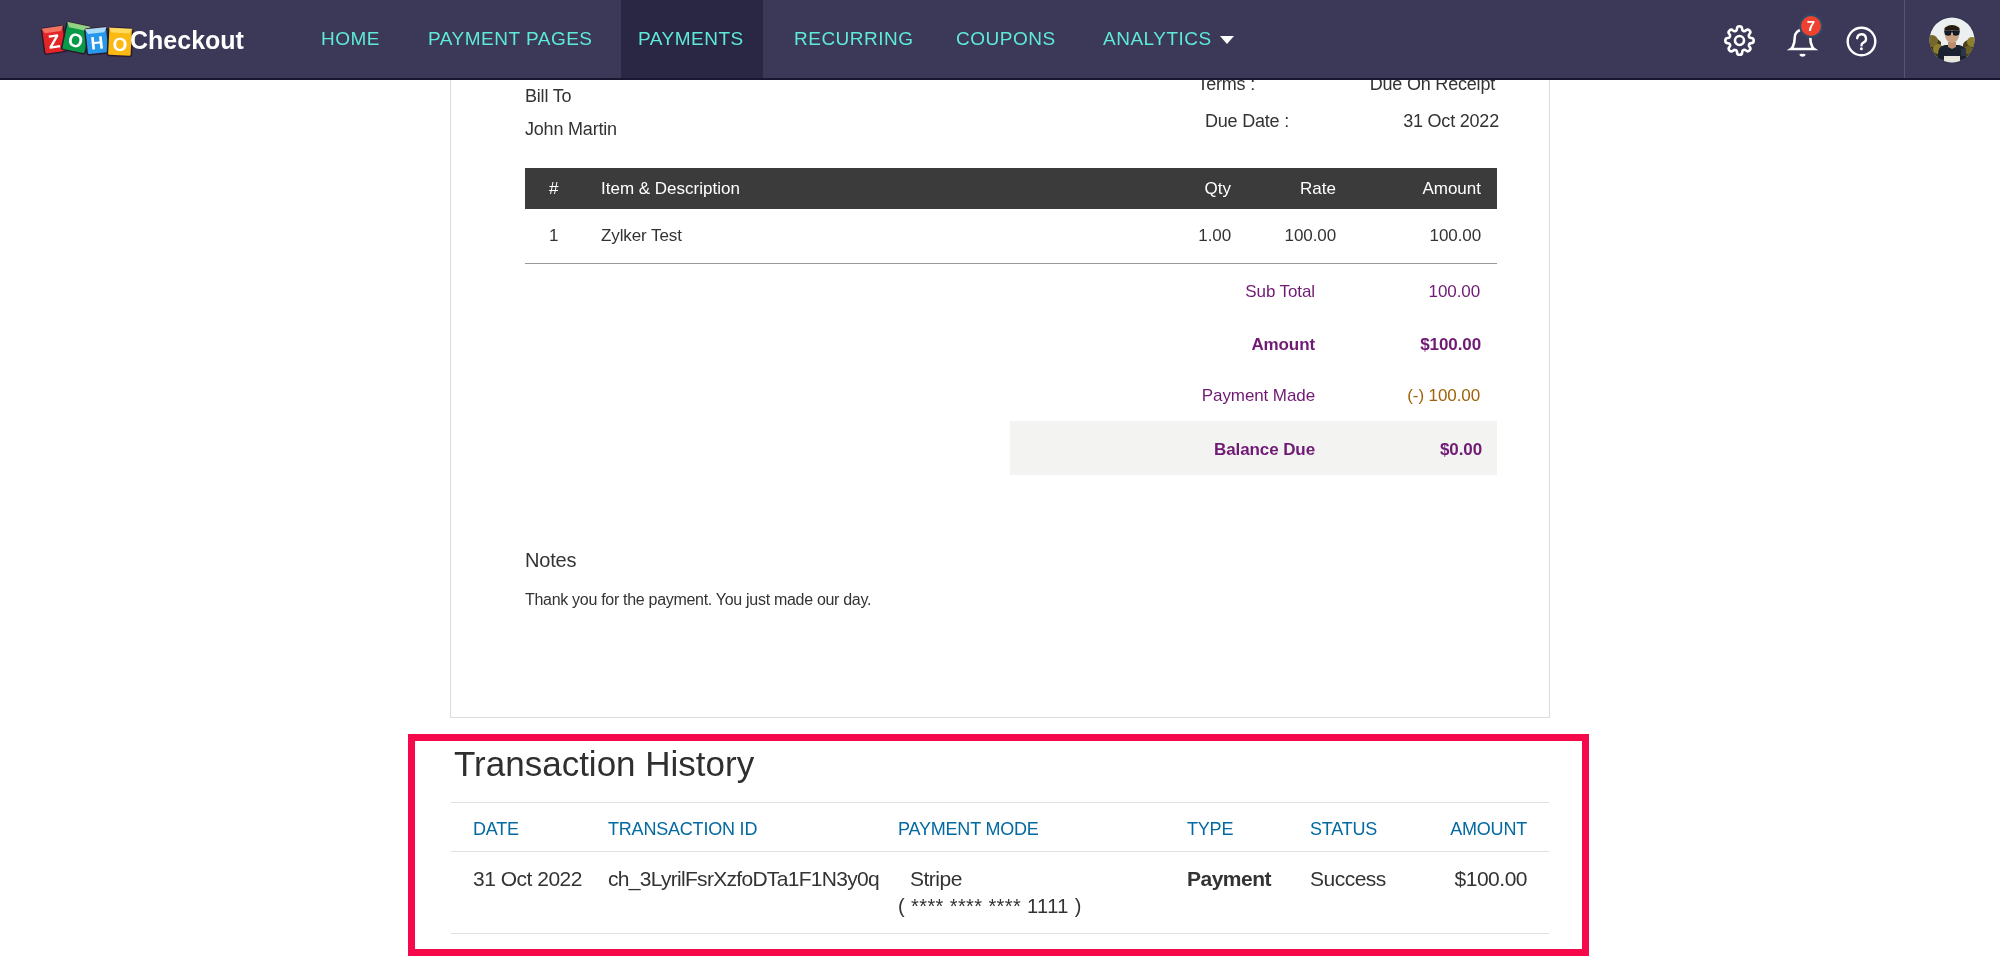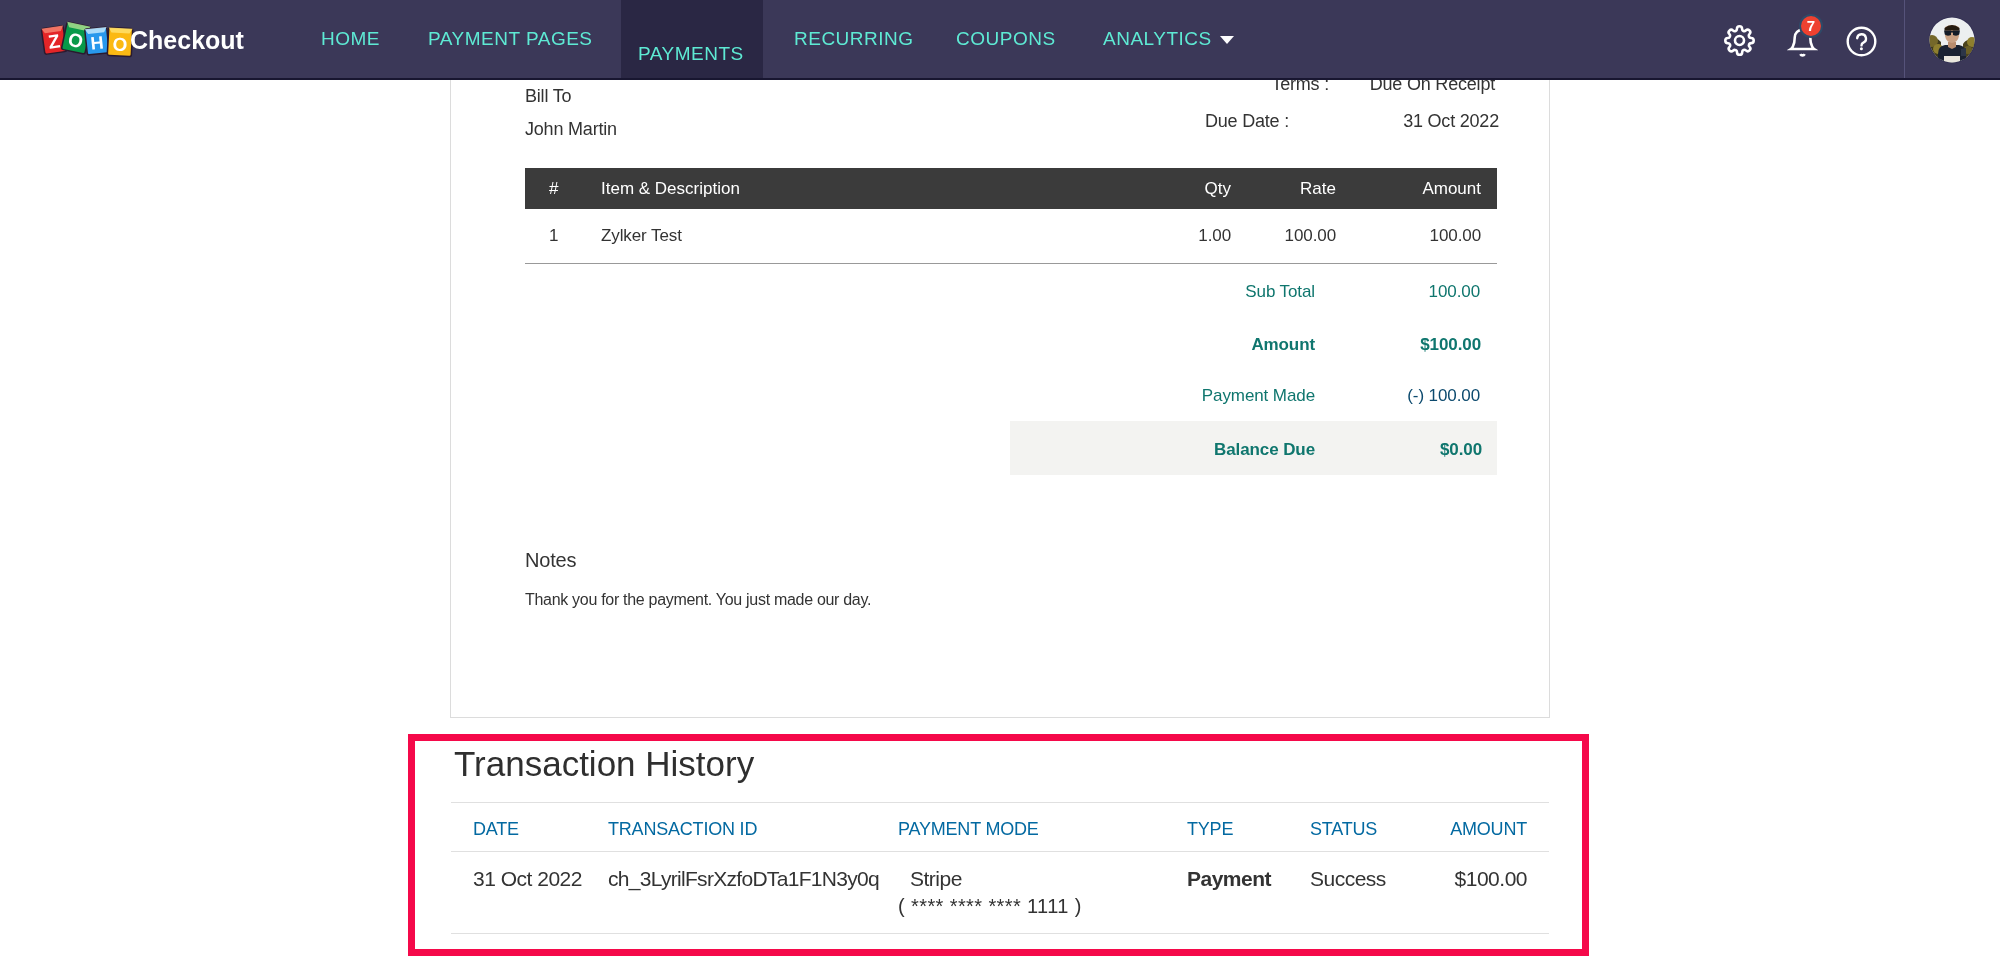--- a/index.html
+++ b/index.html
@@ -6,21 +6,21 @@
   html,body { width:2000px; height:972px; background:#fff; overflow:hidden;
     font-family:"Liberation Sans", sans-serif; }
   .abs { position:absolute; }
   #stage { position:relative; width:2000px; height:972px; }
 
   
   #panel { position:absolute; left:450px; top:-40px; width:1100px; height:758px;
     background:#fff; border:1px solid #dcdcdc; }
 
   .inv { position:absolute; color:#333; font-size:18px; letter-spacing:-0.2px; white-space:nowrap; }
-  .tot { position:absolute; color:#0f766e; font-size:17px; letter-spacing:-0.1px; white-space:nowrap; }
+  .tot { position:absolute; color:#701a75; font-size:17px; letter-spacing:-0.1px; white-space:nowrap; }
 
   
   #ithead { position:absolute; left:525px; top:168px; width:972px; height:41px;
     background:#3b3b3b; color:#fff; font-size:17px; }
   #ithead div, #itrow div { position:absolute; top:50%; transform:translateY(-50%); white-space:nowrap; }
 
   
   #nav { position:absolute; left:0; top:0; width:2000px; height:80px;
     background:#3b3858; border-bottom:2px solid #181630; z-index:10; }
   .navitem { position:absolute; top:0; height:78px; line-height:78px; color:#5eead4;
@@ -36,21 +36,21 @@
 </style>
 </head>
 <body>
 <div id="stage">
 
   <div id="panel"></div>
 
   <div class="inv" style="left:525px; top:86px;">Bill To</div>
   <div class="inv" style="left:525px; top:119px;">John Martin</div>
 
-  <div class="inv" style="right:671px; top:74px;margin-left:43px;">Terms :</div>
+  <div class="inv" style="right:745px; top:74px;margin-left:43px;">Terms :</div>
   <div class="inv" style="right:505px; top:74px;">Due On Receipt</div>
   <div class="inv" style="right:711px; top:111px;">Due Date :</div>
   <div class="inv" style="right:501px; top:111px;">31 Oct 2022</div>
 
   <div id="ithead">
     <div style="left:24px;">#</div>
     <div style="left:76px;">Item &amp; Description</div>
     <div style="right:266px;">Qty</div>
     <div style="right:161px;">Rate</div>
     <div style="right:16px;">Amount</div>
@@ -61,21 +61,21 @@
     <div style="right:266px;">1.00</div>
     <div style="right:161px;">100.00</div>
     <div style="right:16px;">100.00</div>
   </div>
 
   <div class="tot" style="right:685px; top:282px;">Sub Total</div>
   <div class="tot" style="right:520px; top:282px;">100.00</div>
   <div class="tot" style="right:685px; top:335px; font-weight:bold;">Amount</div>
   <div class="tot" style="right:519px; top:335px; font-weight:bold;">$100.00</div>
   <div class="tot" style="right:685px; top:386px;">Payment Made</div>
-  <div class="tot" style="right:520px; top:386px; color:#0c4a6e;">(-) 100.00</div>
+  <div class="tot" style="right:520px; top:386px; color:#a16207;">(-) 100.00</div>
 
   <div class="abs" style="left:1010px; top:421px; width:487px; height:54px; background:#f3f3f1;"></div>
   <div class="tot" style="right:685px; top:440px; font-weight:bold;">Balance Due</div>
   <div class="tot" style="right:518px; top:440px; font-weight:bold;">$0.00</div>
 
   <div class="inv" style="left:525px; top:549px; font-size:20px;">Notes</div>
   <div class="inv" style="left:525px; top:591px; font-size:16px; letter-spacing:-0.3px;">Thank you for the payment. You just made our day.</div>
 
   <div id="redbox"></div>
   <div class="abs" style="left:454px; top:744px; font-size:35px; color:#2f2f2f; white-space:nowrap;">Transaction History</div>
@@ -121,21 +121,21 @@
       <g transform="translate(80,26) rotate(3)">
         <rect x="-12" y="-14" width="24" height="28" rx="2" fill="#fbb913" stroke="#2a1a2e" stroke-width="1.5"></rect>
         <path d="M-12 -14 L12 -14 L9 -9 L-9 -9 Z" fill="#fede67" opacity="0.9"></path>
         <text x="0" y="9" font-size="19" font-weight="bold" fill="#fff" text-anchor="middle" font-family="Liberation Sans">O</text>
       </g>
       <text x="90" y="33" font-size="25" font-weight="bold" fill="#fff" font-family="Liberation Sans">Checkout</text>
     </svg>
 
     <div class="navitem" style="left:321px;">HOME</div>
     <div class="navitem" style="left:428px;">PAYMENT PAGES</div>
-    <div class="navitem" style="left:638px;margin-top:15px;">PAYMENTS</div>
+    <div class="navitem" style="left:638px;">PAYMENTS</div>
     <div class="navitem" style="left:794px;">RECURRING</div>
     <div class="navitem" style="left:956px;">COUPONS</div>
     <div class="navitem" style="left:1103px;">ANALYTICS</div>
     <svg class="abs" style="left:1218px; top:34px;" width="18" height="12" viewBox="0 0 18 12">
       <path d="M2 2 L9 10 L16 2 Z" fill="#fdfdfe"></path>
     </svg>
 
     <svg class="abs" style="left:1724px; top:25px;" width="31" height="31" viewBox="0 0 24 24" fill="none" stroke="#fff" stroke-width="2">
       <path d="M12 15.5 A3.5 3.5 0 1 0 12 8.5 A3.5 3.5 0 0 0 12 15.5 Z"></path>
       <path d="M19.4 15a1.65 1.65 0 0 0 .33 1.82l.06.06a2 2 0 0 1-2.83 2.83l-.06-.06a1.65 1.65 0 0 0-1.82-.33 1.65 1.65 0 0 0-1 1.51V21a2 2 0 0 1-4 0v-.09A1.65 1.65 0 0 0 9 19.4a1.65 1.65 0 0 0-1.82.33l-.06.06a2 2 0 0 1-2.83-2.83l.06-.06a1.65 1.65 0 0 0 .33-1.82 1.65 1.65 0 0 0-1.51-1H3a2 2 0 0 1 0-4h.09A1.65 1.65 0 0 0 4.6 9a1.65 1.65 0 0 0-.33-1.82l-.06-.06a2 2 0 0 1 2.83-2.83l.06.06a1.65 1.65 0 0 0 1.82.33H9a1.65 1.65 0 0 0 1-1.51V3a2 2 0 0 1 4 0v.09a1.65 1.65 0 0 0 1 1.51 1.65 1.65 0 0 0 1.82-.33l.06-.06a2 2 0 0 1 2.83 2.83l-.06.06a1.65 1.65 0 0 0-.33 1.82V9a1.65 1.65 0 0 0 1.51 1H21a2 2 0 0 1 0 4h-.09a1.65 1.65 0 0 0-1.51 1z"></path>

